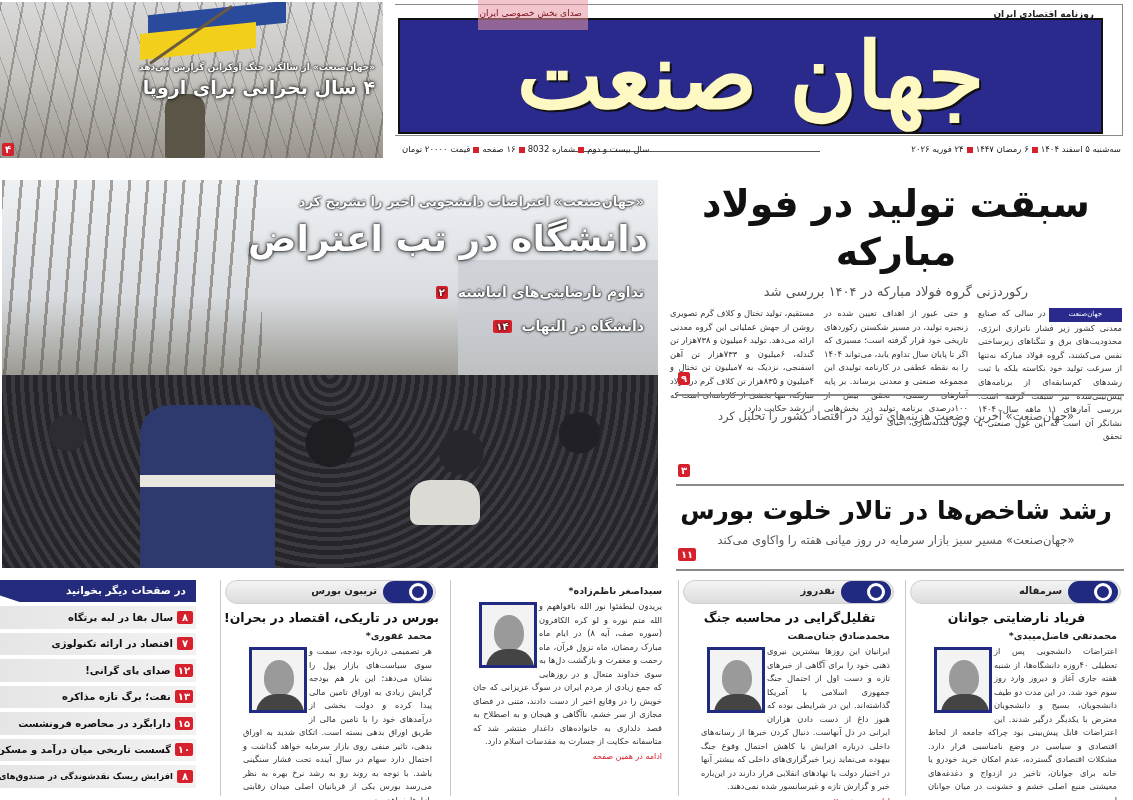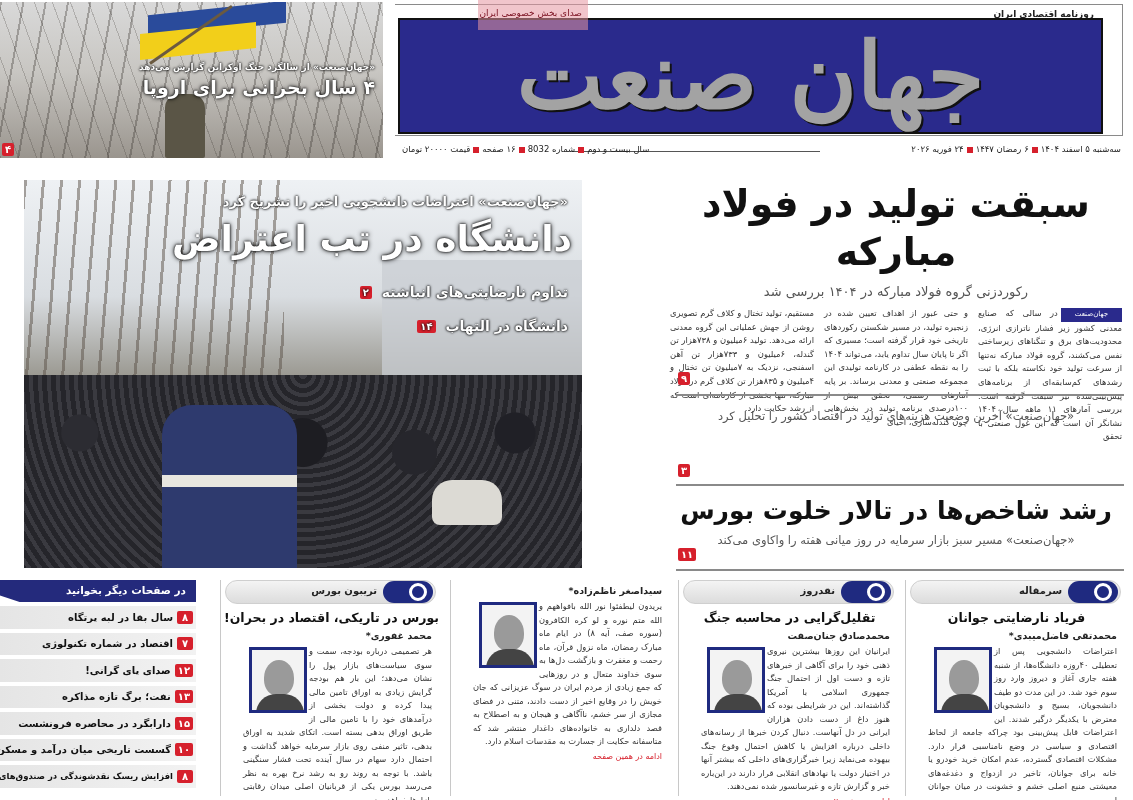--- a/index.html
+++ b/index.html
@@ -28,35 +28,34 @@
 
   
   .masthead-frame { position:absolute; left:395px; top:4px; width:728px; height:132px; border:1px solid #8a8a8a; border-left:none; border-bottom:1px solid #8a8a8a; }
   .tagline { position:absolute; right:28px; top:4px; font-size:9px; font-weight:bold; color:#222; }
   .radio-tag { position:absolute; left:478px; top:0px; width:110px; height:30px; background:rgba(230,150,160,.55); }
   .radio-tag span { position:absolute; right:6px; top:8px; font-size:9px; color:#7a1020; }
   .logo {
     position:absolute; left:398px; top:18px; width:705px; height:116px;
     background:#2a2a8c; border:2px solid #111;
     display:flex; align-items:center; justify-content:center;
-    color:#a3a3a3; font-size:92px; font-weight:bold; font-family: "DejaVu Serif", serif;
+    color:#fef9c3; font-size:92px; font-weight:bold; font-family: "DejaVu Serif", serif;
     letter-spacing: -2px; line-height:1;
     text-shadow: 2px 2px 0 #111;
   }
   .info-line { position:absolute; top:144px; font-size:8.5px; color:#222; white-space:nowrap; }
   .info-line.right { right:12px; }
   .info-line.left { left:402px; }
   .info-rule { position:absolute; top:151px; left:572px; width:248px; height:1px; background:#555; }
   .sq { display:inline-block; width:6px; height:6px; background:#d6202c; margin:0 3px; vertical-align:middle; }
 
   
   .hero {
-    position:absolute; left:2px; top:180px; width:558px; height:388px; overflow:hidden;
+    position:absolute; left:2px; top:180px; width:656px; height:388px; overflow:hidden;
     background: linear-gradient(180deg, #eef1f4 0%, #d9dde1 30%, #8d8a80 55%, #2b2b30 70%, #16161a 100%);
-    margin-left: 22px;
   }
   .hero .trees { position:absolute; left:0; top:0; width:260px; height:200px;
     background: repeating-linear-gradient(95deg, rgba(90,80,70,.5) 0 3px, transparent 3px 18px); }
   .hero .building { position:absolute; right:0; top:80px; width:200px; height:130px; background:#c9cdd3; opacity:.75; }
   .hero .crowd { position:absolute; left:0; right:0; top:195px; bottom:0;
     background:
       radial-gradient(circle at 10% 30%, #2c2c32 0 18px, transparent 19px),
       radial-gradient(circle at 30% 40%, #222228 0 22px, transparent 23px),
       radial-gradient(circle at 50% 35%, #1d1d22 0 24px, transparent 25px),
       radial-gradient(circle at 70% 40%, #26262c 0 22px, transparent 23px),
@@ -71,21 +70,21 @@
   .hero .sub { position:absolute; right:14px; font-size:14px; font-weight:bold; color:#fff; text-shadow:0 0 3px #000, 0 0 2px #000; display:flex; align-items:center; gap:10px; }
   .hero .sub.s1 { top:104px; }
   .hero .sub.s2 { top:138px; }
 
   
   .story-main { position:absolute; left:666px; top:180px; width:460px; }
   .story-main h1 { text-align:center; font-size:38px; font-weight:bold; line-height:48px; color:#111; font-family:"DejaVu Sans", sans-serif; }
   .story-main h2 { text-align:center; font-size:13px; font-weight:normal; color:#555; margin-top:8px; }
   .story-cols { display:flex; gap:10px; margin-top:8px; padding:0 4px; }
   .story-cols p { flex:1; font-size:8.4px; line-height:13.6px; text-align:justify; color:#333; }
-  .brand-mini { display:inline-block; background:#2a2a8c; color:#fff; font-size:7px; padding:0 14px; margin-left:3px; }
+  .brand-mini { display:inline-block; background:#2a2a8c; color:#fff; font-size:7px; padding:0 20px; margin-left:3px; }
   .story-main .page-badge { position:absolute; left:12px; top:192px; }
   .rule { position:absolute; height:2px; background:#8a8a8a; }
 
   .story-sec { position:absolute; left:666px; width:460px; text-align:center; }
   .story-sec h1 { font-size:25px; font-weight:bold; line-height:34px; color:#111; }
   .story-sec h2 { font-size:11.5px; color:#555; font-weight:normal; margin-top:5px; }
   .story-sec .page-badge { position:absolute; left:12px; }
 
   
   .col { position:absolute; top:580px; width:222px; height:216px; border-left:1px solid #c8c8c8; }
@@ -248,21 +247,21 @@
 </div>
 
 <div class="toc">
   <div class="toc-head">در صفحات دیگر بخوانید</div>
   <div class="toc-item">
       <span class="page-badge">۸</span>
       <span class="txt">سال بقا در لبه پرتگاه</span>
     </div>
   <div class="toc-item">
       <span class="page-badge">۷</span>
-      <span class="txt">اقتصاد در شماره تکنولوژی</span>
+      <span class="txt">اقتصاد در ارائه تکنولوژی</span>
     </div>
   <div class="toc-item">
       <span class="page-badge">۱۲</span>
       <span class="txt">صدای پای گرانی!</span>
     </div>
   <div class="toc-item">
       <span class="page-badge">۱۳</span>
       <span class="txt">نفت؛ برگ تازه مذاکره</span>
     </div>
   <div class="toc-item">

